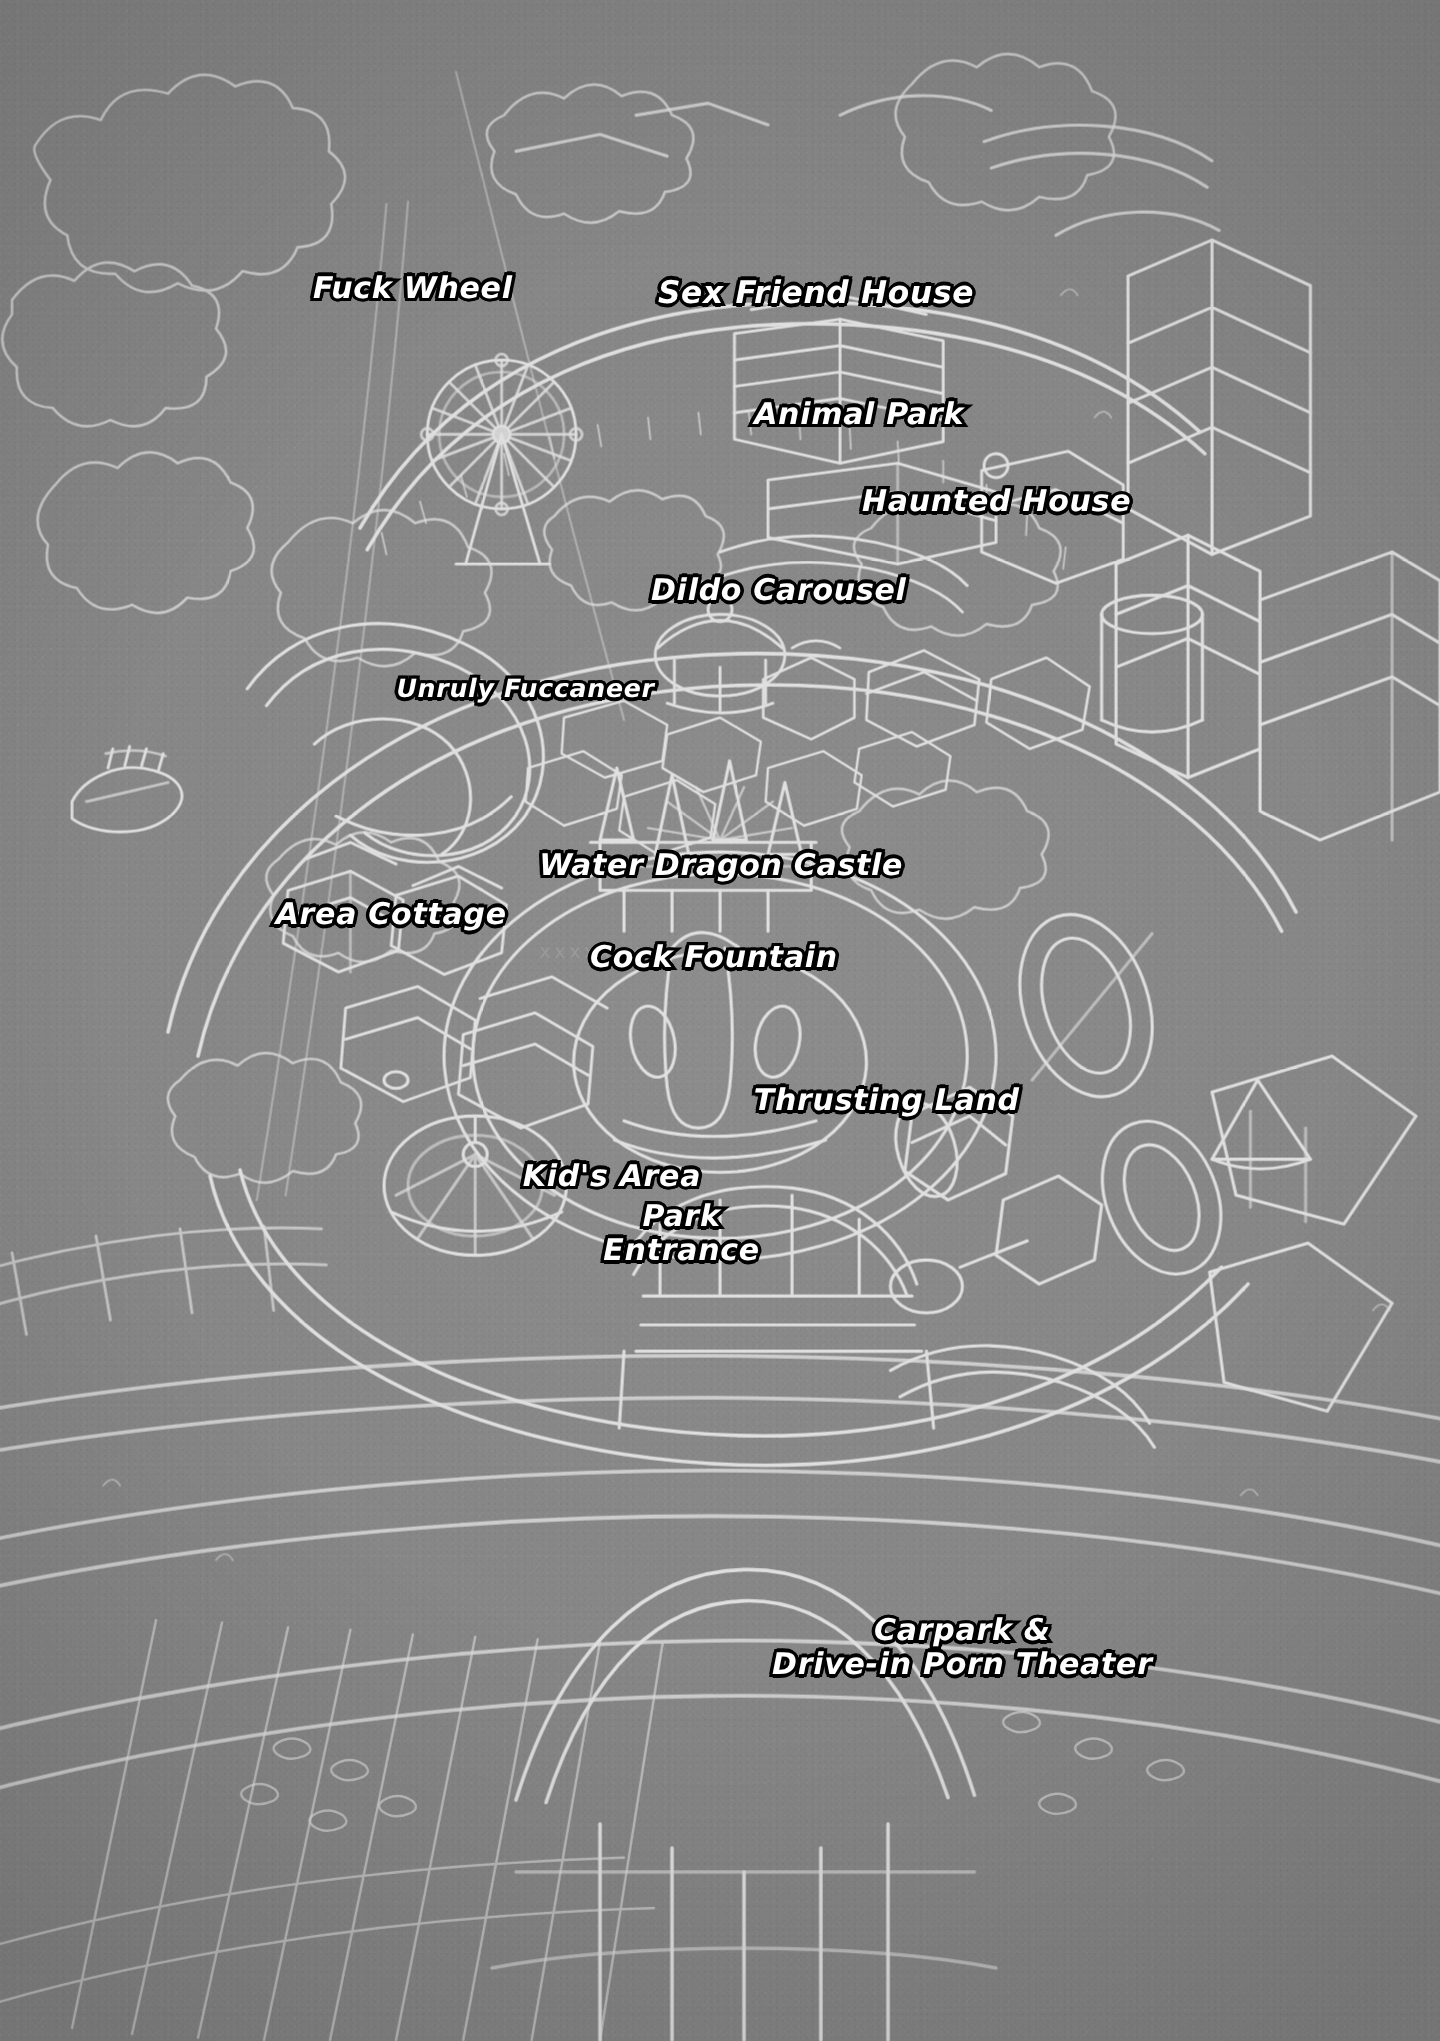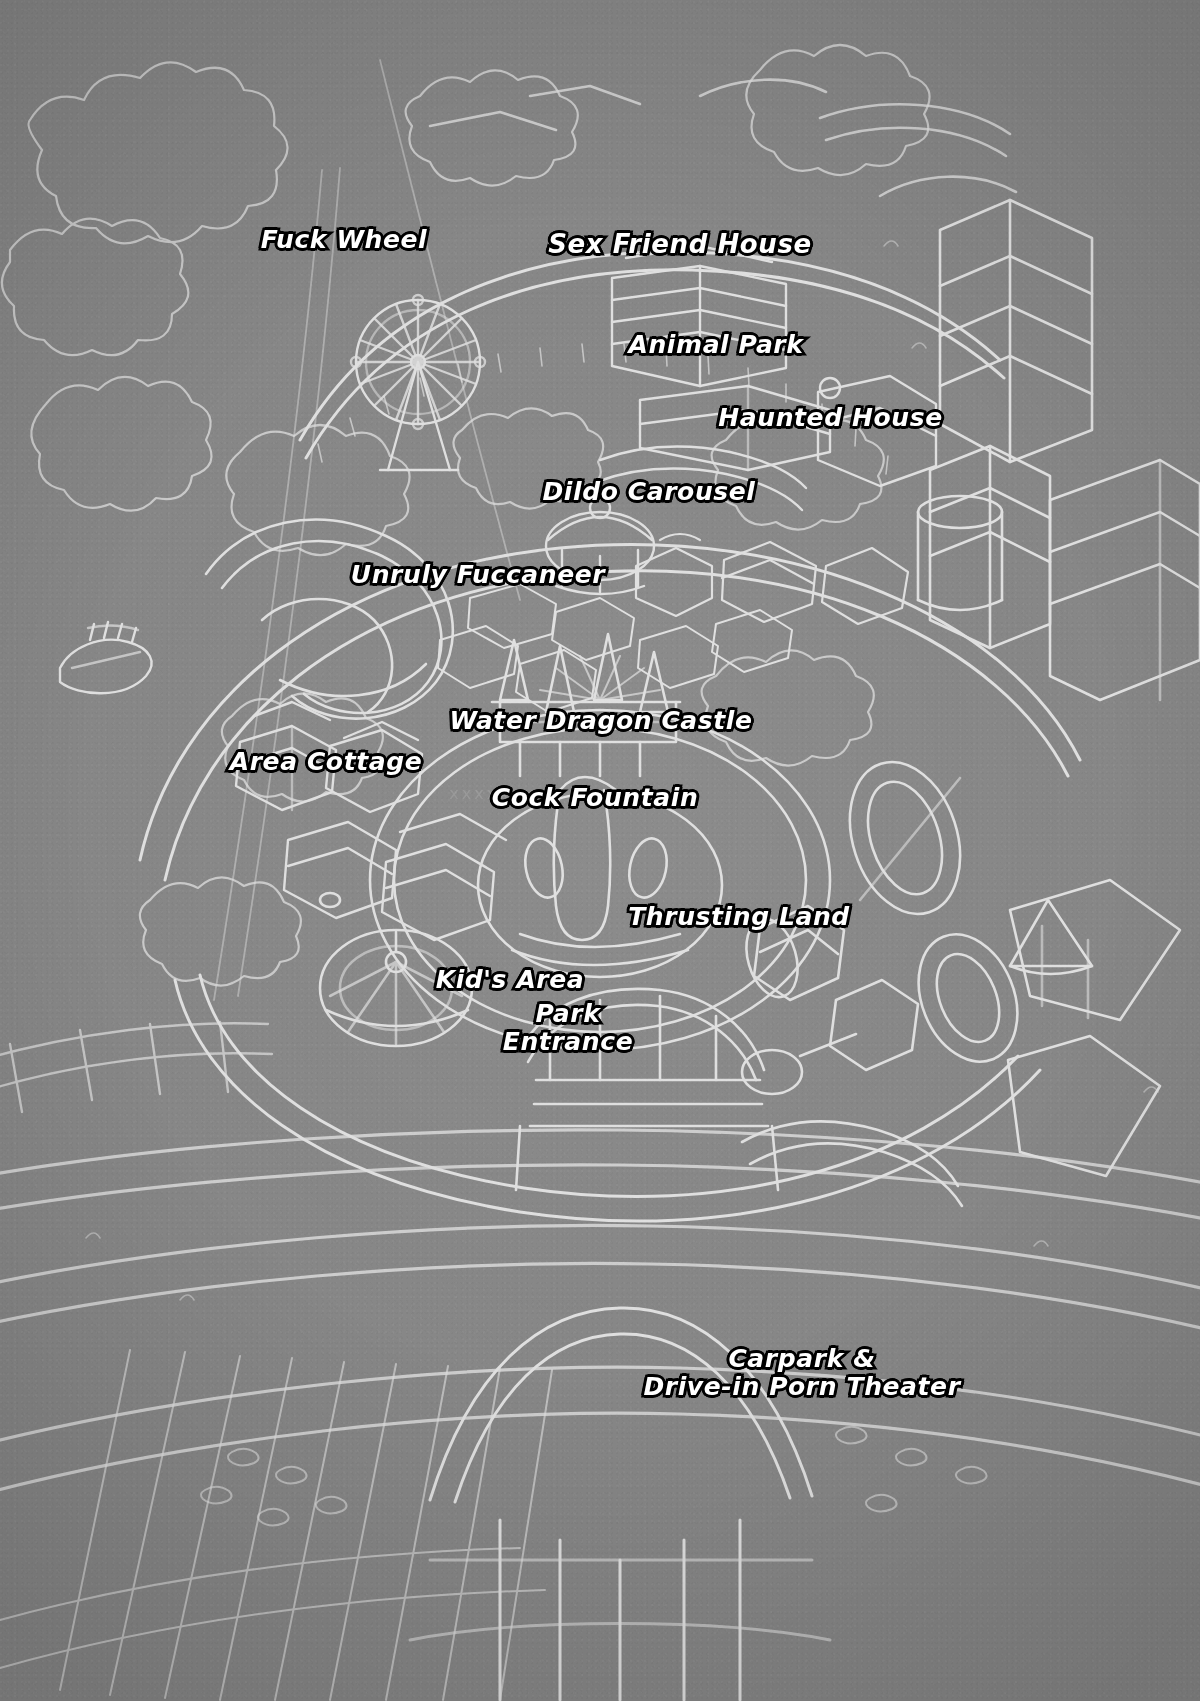--- a/index.html
+++ b/index.html
@@ -451,21 +451,21 @@
   <div id="vignette"></div>
 
   <div class="watermark" style="left: 493px; top: 793px;">xxxxxxx</div>
 
   <div id="labels">
       <div class="label" style="left: 344px; top: 240px; font-size: 25px;">Fuck Wheel</div>
       <div class="label" style="left: 680px; top: 245px; font-size: 26px;">Sex Friend House</div>
       <div class="label" style="left: 716px; top: 345px; font-size: 25px; text-align: right;">Animal Park</div>
       <div class="label" style="left: 808px; top: 418px; font-size: 25px; padding-left: 45px;">Haunted House</div>
       <div class="label" style="left: 625px; top: 492px; font-size: 25px; margin-left: 24px;">Dildo Carousel</div>
-      <div class="label" style="left: 438px; top: 575px; font-size: 25px; margin-left: 40px;">Unruly Fuccaneer</div>
+      <div class="label" style="left: 438px; top: 575px; font-size: 21px;">Unruly Fuccaneer</div>
       <div class="label" style="left: 601px; top: 701px; font-size: 25px; margin-top: 20px;">Water Dragon Castle</div>
       <div class="label" style="left: 326px; top: 762px; font-size: 25px;">Area Cottage</div>
       <div class="label" style="left: 595px; top: 798px; font-size: 25px;">Cock Fountain</div>
       <div class="label" style="left: 739px; top: 917px; font-size: 25px;">Thrusting Land</div>
       <div class="label" style="left: 496px; top: 980px; font-size: 25px; padding-left: 28px;">Kid's Area</div>
       <div class="label" style="left: 568px; top: 1028px; font-size: 25px;">Park
 Entrance</div>
       <div class="label" style="left: 802px; top: 1373px; font-size: 25px;">Carpark &amp;
 Drive-in Porn Theater</div>
     </div>

